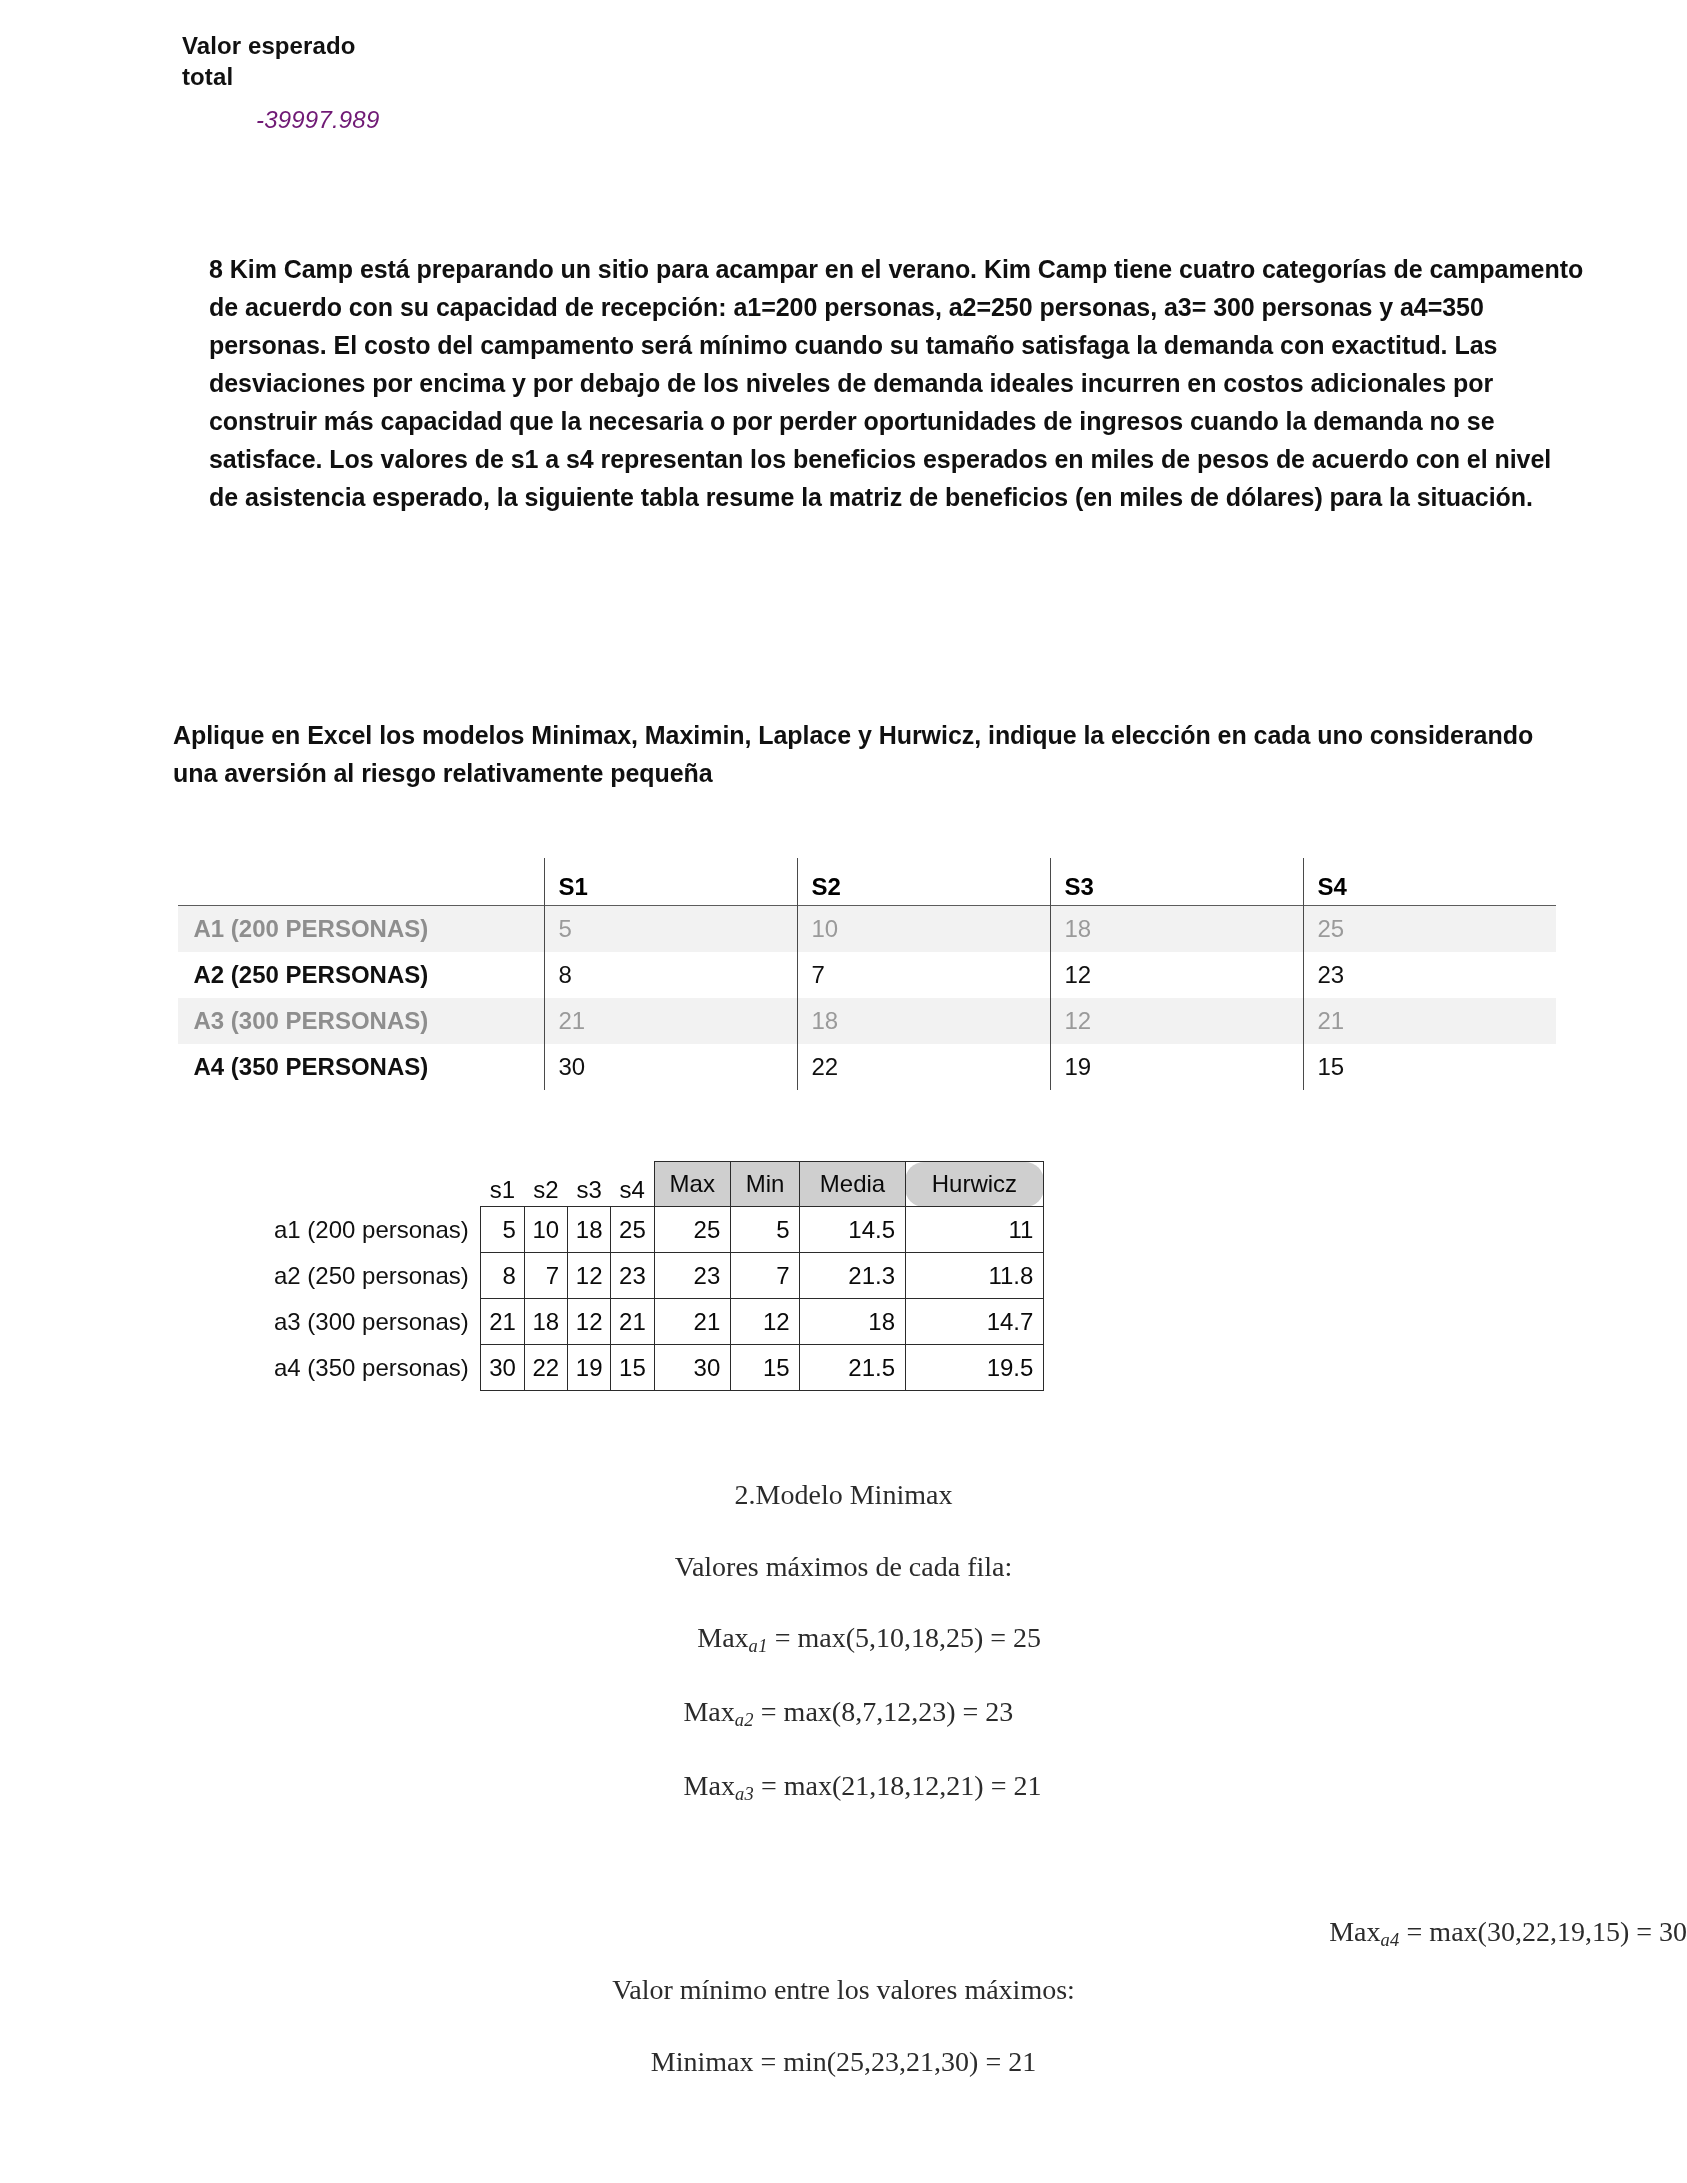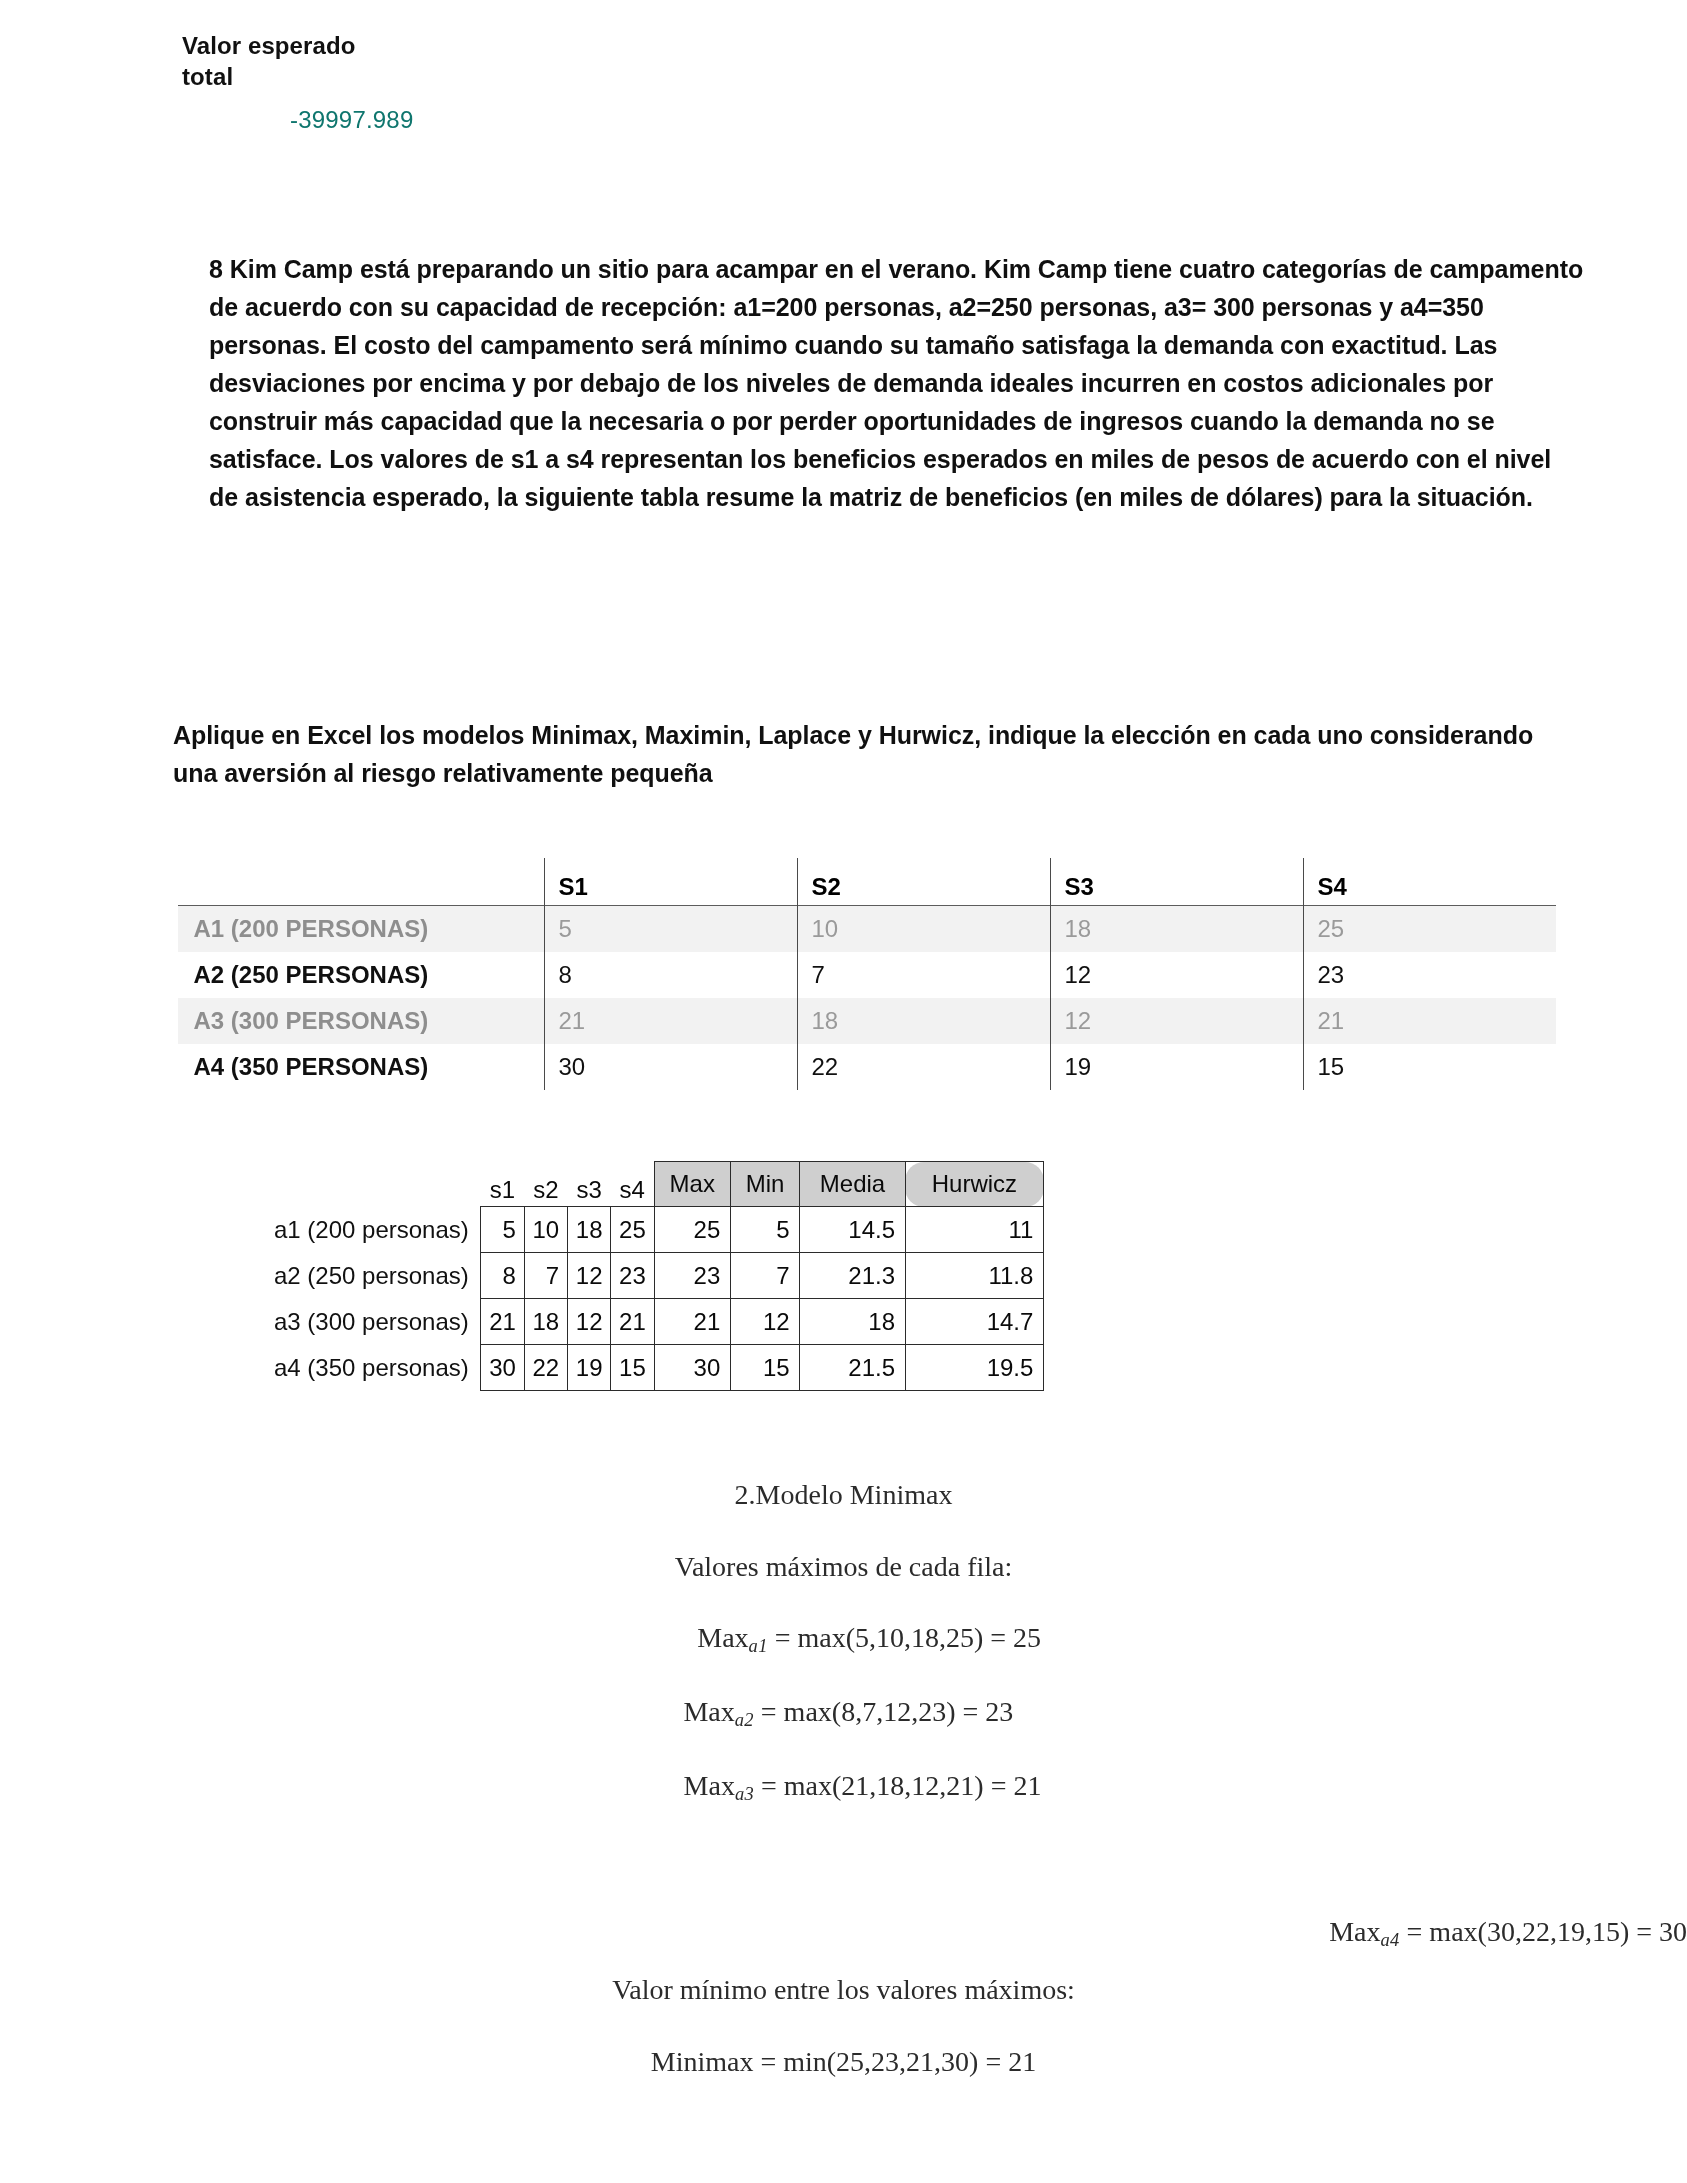--- a/index.html
+++ b/index.html
@@ -32,24 +32,25 @@
   }
   .hdr-title {
     font-weight: bold;
     font-size: 24px;
     line-height: 1.28;
     color: #111111;
     letter-spacing: 0.1px;
   }
   .hdr-value {
     margin-top: 13.6px;
-    margin-left: 108px;
-    font-size: 24px;
-    color: #0f766e;
+    margin-left: 74px;
+    font-size: 24px;
+    color: #701a75;
     letter-spacing: 0.2px;
+    font-style: italic;
   }
 
   
   .para {
     position: absolute;
     left: 173px;
     width: 1376px;
     font-weight: bold;
     font-size: 25px;
     line-height: 1.52;

